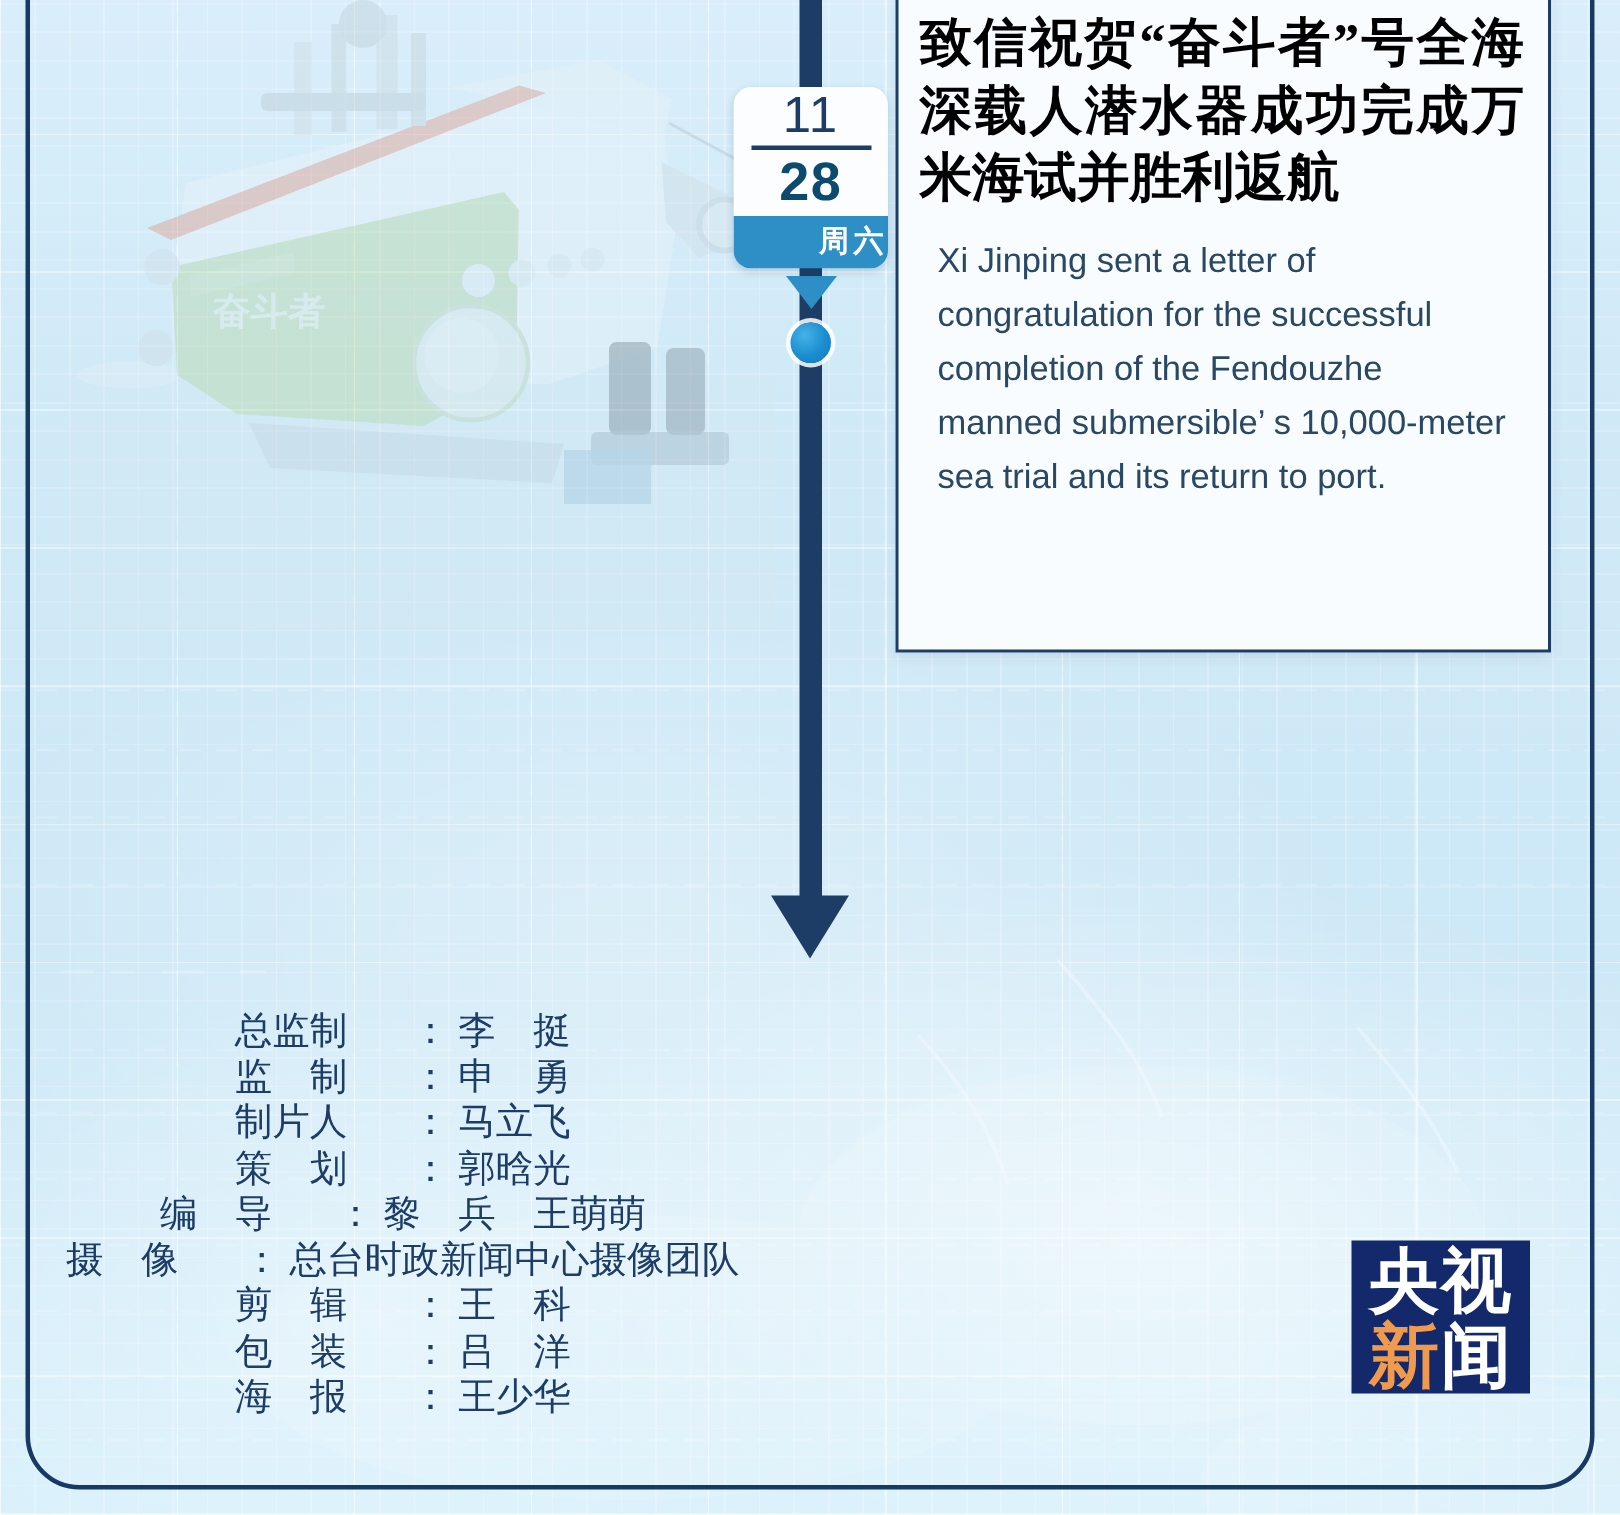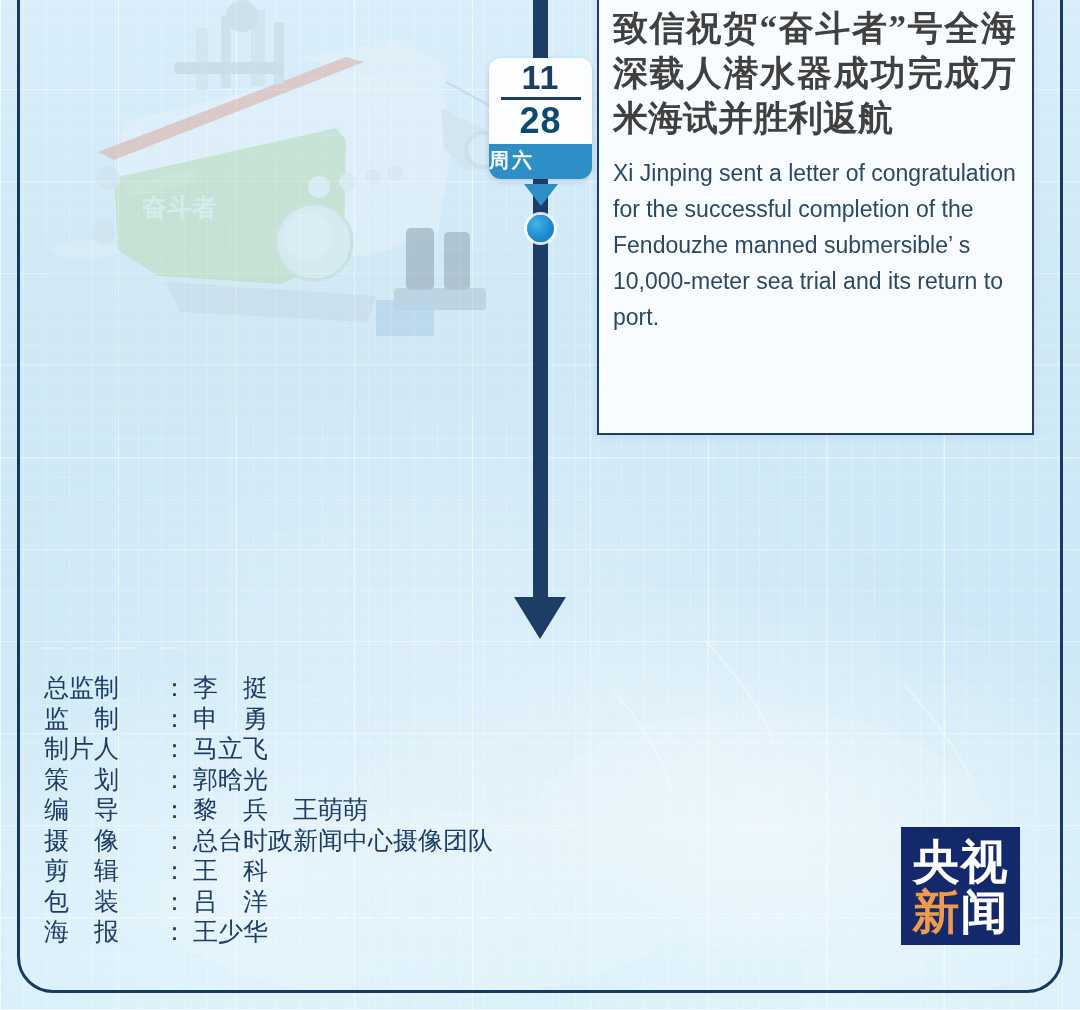--- a/index.html
+++ b/index.html
@@ -101,21 +101,21 @@
     overflow: hidden;
     box-shadow: 0 2px 6px rgba(20,60,100,0.18);
   }
   .date-top {
     background: #fbfdfe;
     padding: 2px 0 4px;
     text-align: center;
   }
   .date-month {
     font-size: 34px;
-    font-weight: 700;
+    font-weight: 400;
     color: #1d3c66;
     line-height: 34px;
     letter-spacing: 1px;
   }
   .date-rule {
     width: 80px;
     height: 3px;
     background: #1d3c66;
     margin: 3px auto 2px;
   }
@@ -124,21 +124,21 @@
     font-weight: 700;
     color: #0c4a6e;
     line-height: 38px;
     letter-spacing: 1px;
   }
   .date-weekday {
     background: #2e8fc7;
     color: #ffffff;
     font-size: 20px;
     font-weight: 700;
-    text-align: left;
+    text-align: right;
     padding: 3px 0 5px;
     letter-spacing: 3px;
   }
   .chip-tail {
     position: absolute;
     left: 524px;
     top: 184px;
     width: 0; height: 0;
     border-left: 17px solid transparent;
     border-right: 17px solid transparent;
@@ -156,61 +156,62 @@
     border: 2px solid #1d3c66;
     box-sizing: border-box;
     padding: 96px 16px 0 14px;
     box-shadow: 0 2px 8px rgba(25,60,100,0.10);
   }
   .headline {
     font-family: "Liberation Serif", "DejaVu Serif", serif;
     font-size: 35px;
     font-weight: 700;
     line-height: 45px;
-    color: #404040;
+    color: #000000;
     letter-spacing: 0px;
     margin: 0 0 14px 0;
     text-align: justify;
   }
   .summary {
     font-size: 23px;
     line-height: 36px;
     color: #2a4763;
-    margin: 0;
+    margin: 12px;
   }
 
   
   .credits {
     position: absolute;
     left: 44px;
     top: 672px;
     color: #1d3c66;
     font-size: 25px;
     line-height: 30.5px;
   }
   .credit-row {
     display: flex;
     align-items: baseline;
     white-space: pre;
+    justify-content: center;
   }
   .credit-role {
     width: 118px;
     display: inline-block;
     letter-spacing: 0;
   }
   .credit-colon { margin-right: 6px; }
   .credit-name { letter-spacing: 0; }
 
   
   .logo {
     position: absolute;
     left: 901px;
     top: 827px;
     width: 119px;
-    height: 118px;
+    height: 102px;
     background: #13296b;
     display: flex;
     flex-direction: column;
     justify-content: center;
     align-items: center;
     line-height: 1;
   }
   .logo-row {
     display: flex;
     font-size: 47px;

